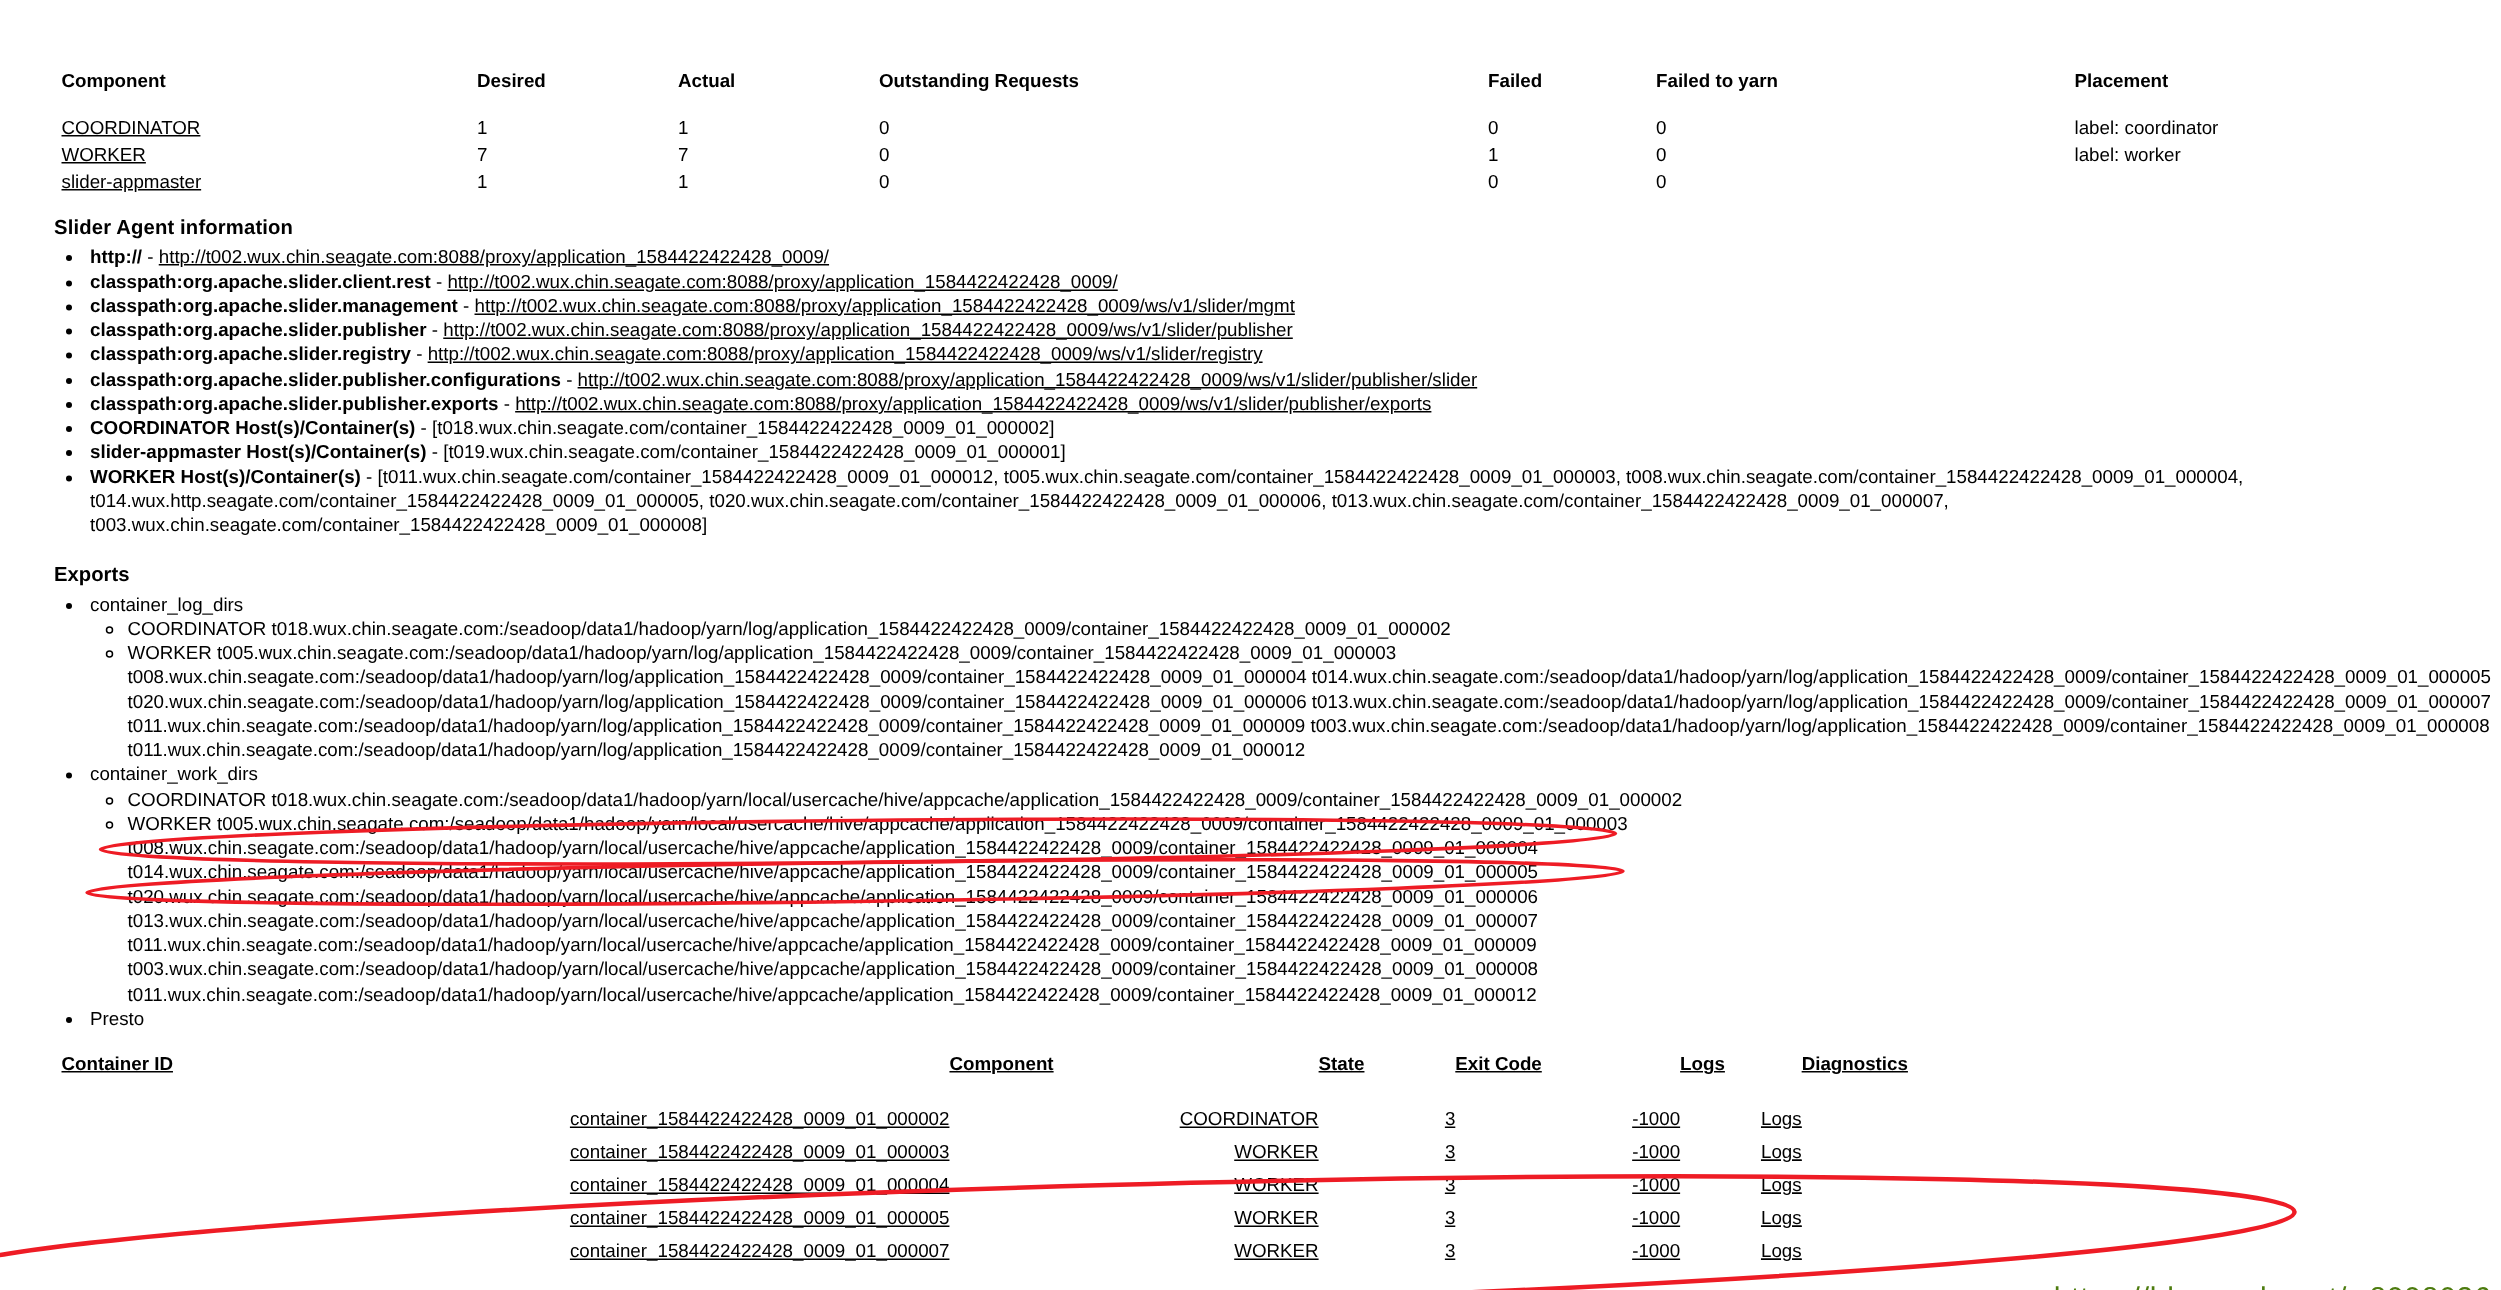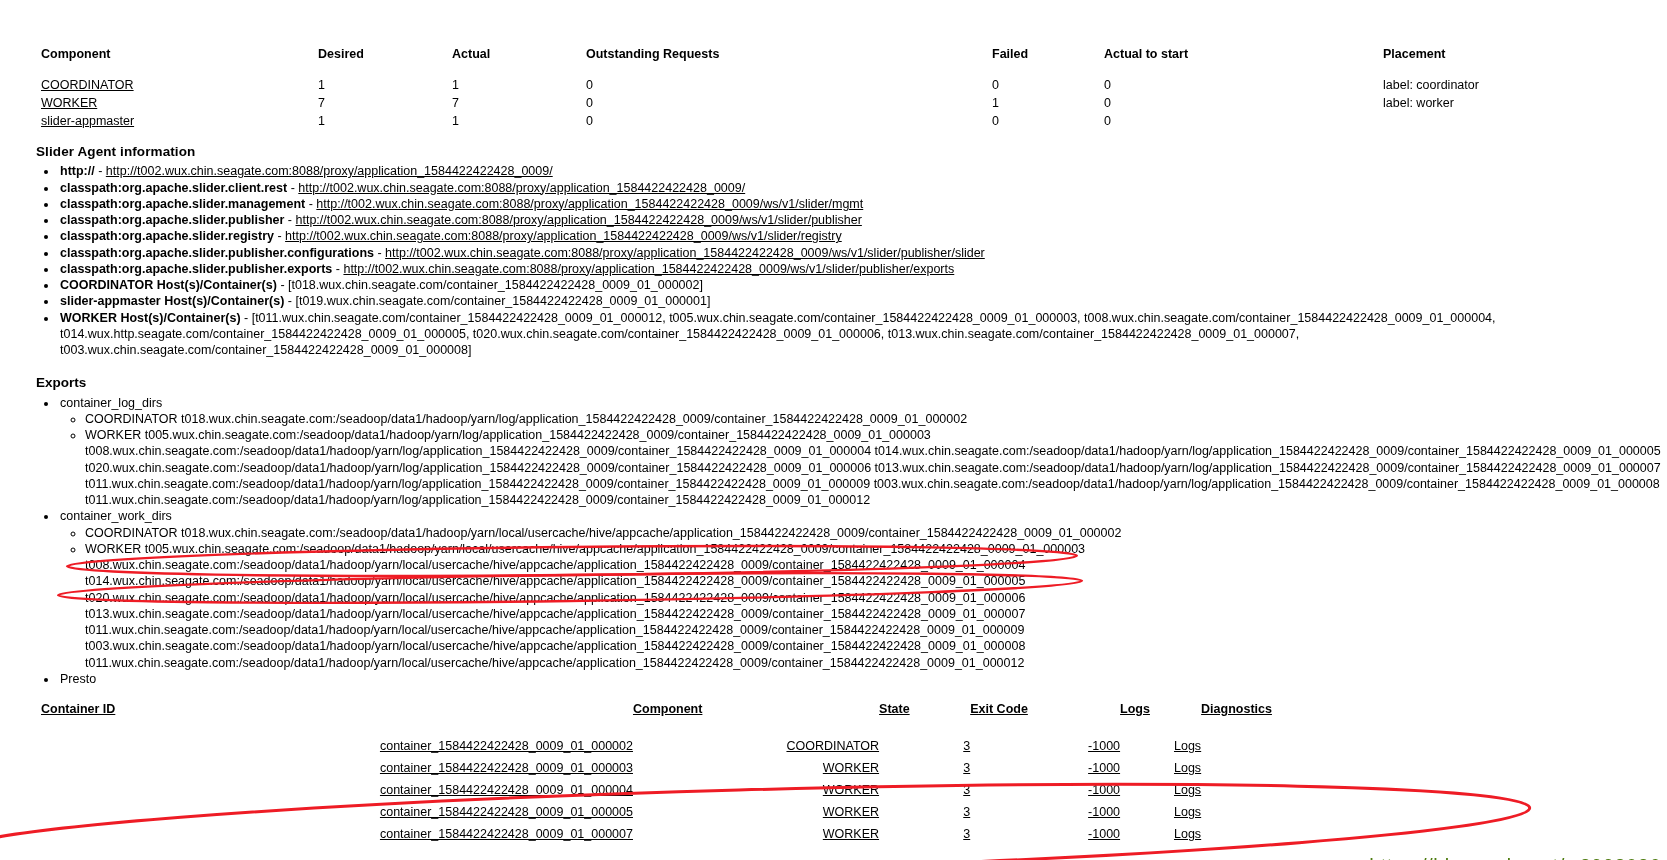--- a/index.html
+++ b/index.html
@@ -72,21 +72,21 @@
 <div class="page">
 
   <table class="comp-table">
     <thead>
       <tr>
         <th class="c-comp">Component</th>
         <th class="c-des">Desired</th>
         <th class="c-act">Actual</th>
         <th class="c-out">Outstanding Requests</th>
         <th class="c-fail">Failed</th>
-        <th class="c-fts">Actual to start</th>
+        <th class="c-fts">Failed to yarn</th>
         <th class="c-place">Placement</th>
       </tr>
     </thead>
     <tbody>
       <tr>
         <td class="c-comp"><span class="lnk">COORDINATOR</span></td>
         <td class="c-des">1</td>
         <td class="c-act">1</td>
         <td class="c-out">0</td>
         <td class="c-fail">0</td>

